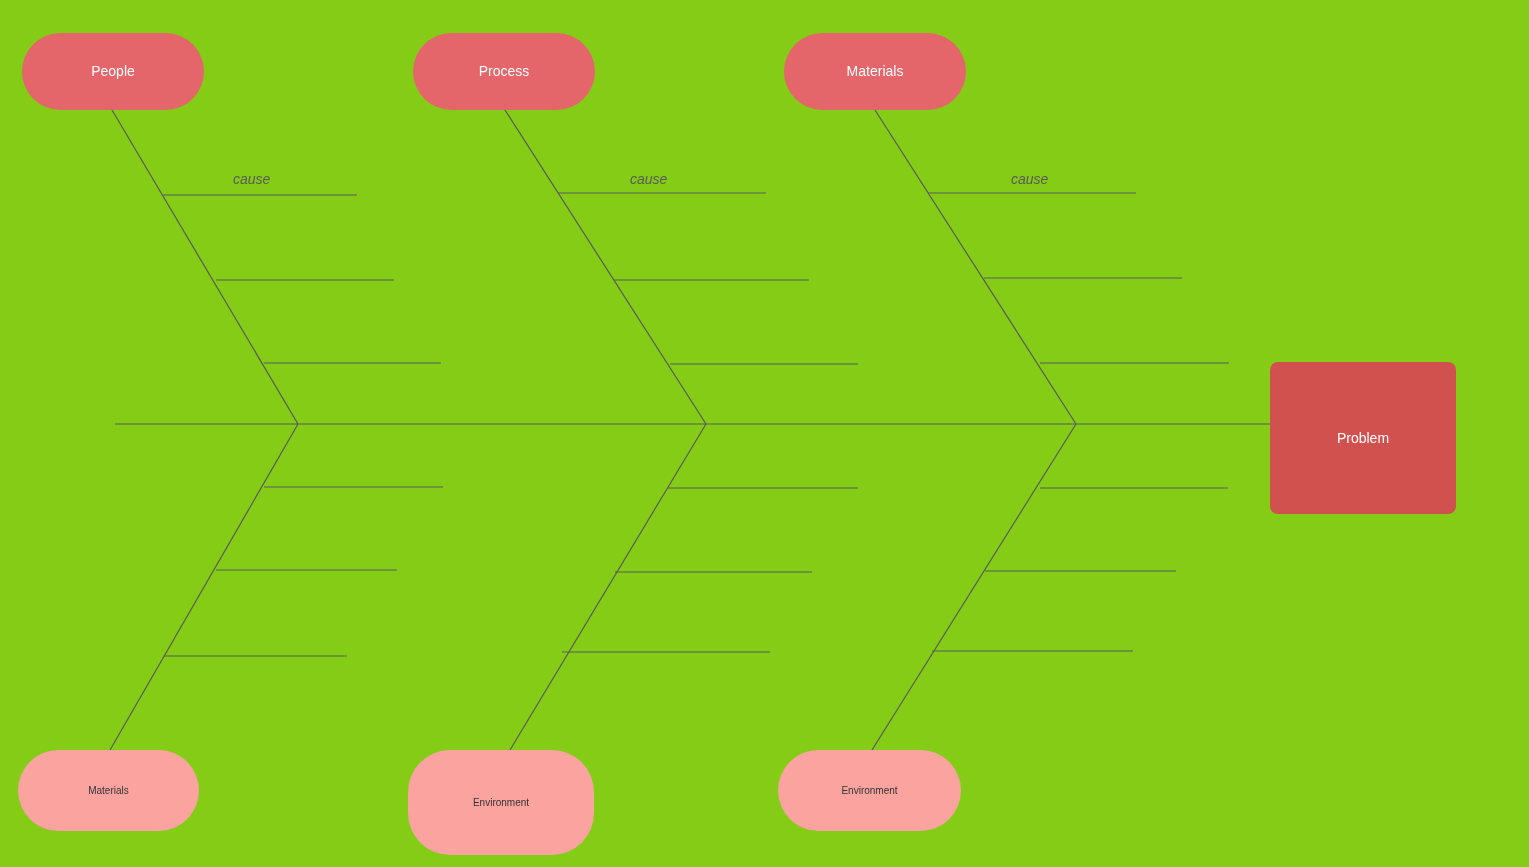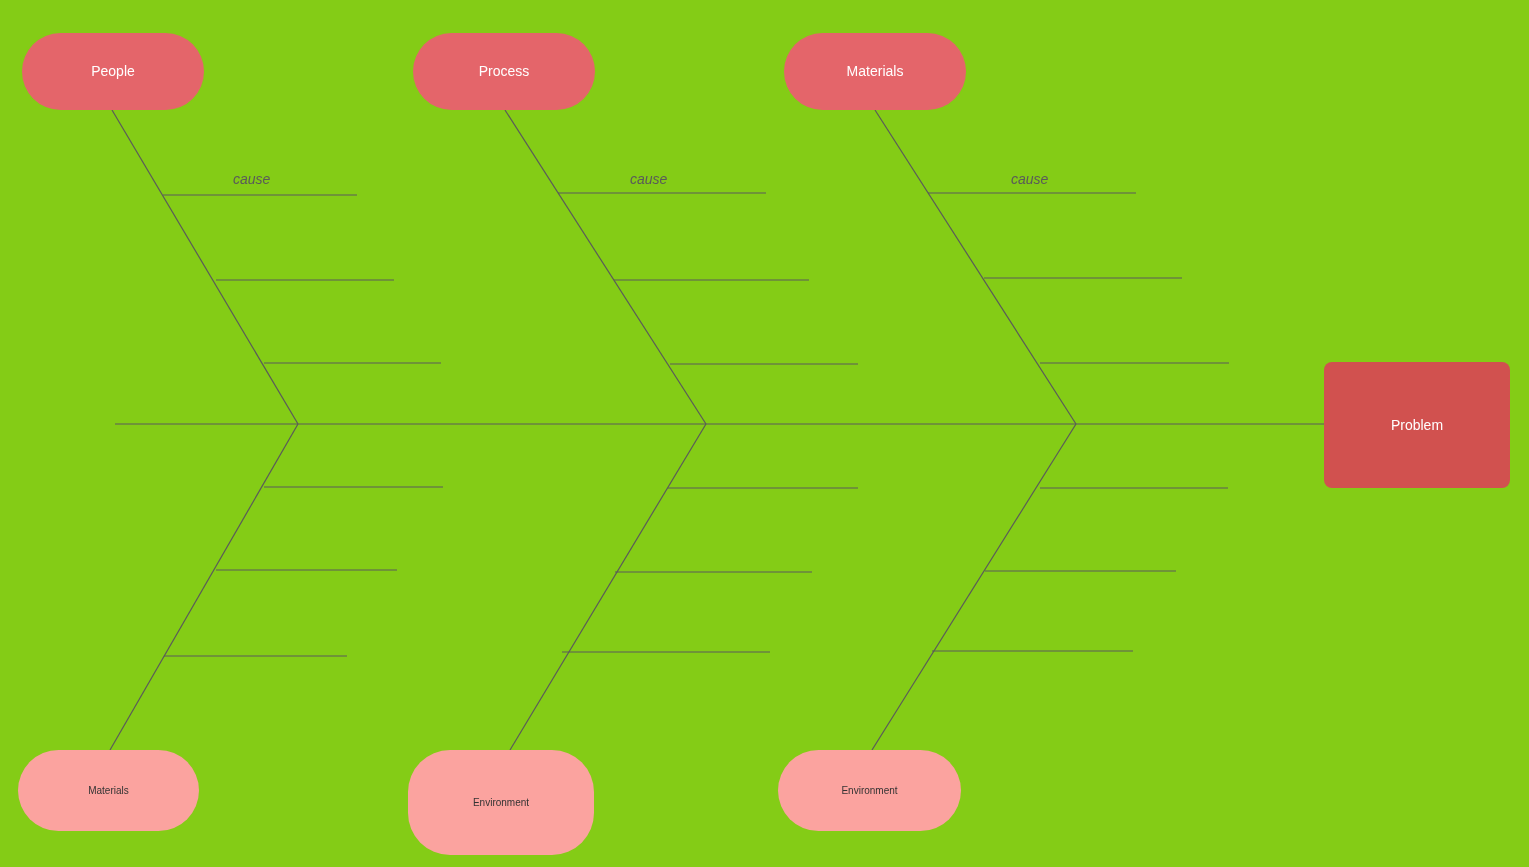--- a/index.html
+++ b/index.html
@@ -102,21 +102,21 @@
       </g>
   </svg>
 
   <div id="boxes-layer">
       <div class="node-box cat-top" style="left: 22px; top: 33px; width: 182px; height: 77px;">People</div>
       <div class="node-box cat-top" style="left: 413px; top: 33px; width: 182px; height: 77px;">Process</div>
       <div class="node-box cat-top" style="left: 784px; top: 33px; width: 182px; height: 77px;">Materials</div>
       <div class="node-box cat-bottom" style="left: 18px; top: 750px; width: 181px; height: 81px;">Materials</div>
       <div class="node-box cat-bottom" style="left: 408px; top: 750px; width: 186px; height: 105px;">Environment</div>
       <div class="node-box cat-bottom" style="left: 778px; top: 750px; width: 183px; height: 81px;">Environment</div>
-      <div class="node-box effect" style="left: 1324px; top: 362px; width: 186px; height: 126px;">Problem</div>
+      <div class="node-box effect" style="left: 1270px; top: 362px; width: 186px; height: 152px;">Problem</div>
     </div>
   <div id="labels-layer">
       <div class="cause-label" style="left: 233px; top: 171px;">cause</div>
       <div class="cause-label" style="left: 630px; top: 171px;">cause</div>
       <div class="cause-label" style="left: 1011px; top: 171px;">cause</div>
     </div>
 
 </div>
 
 </body></html>

